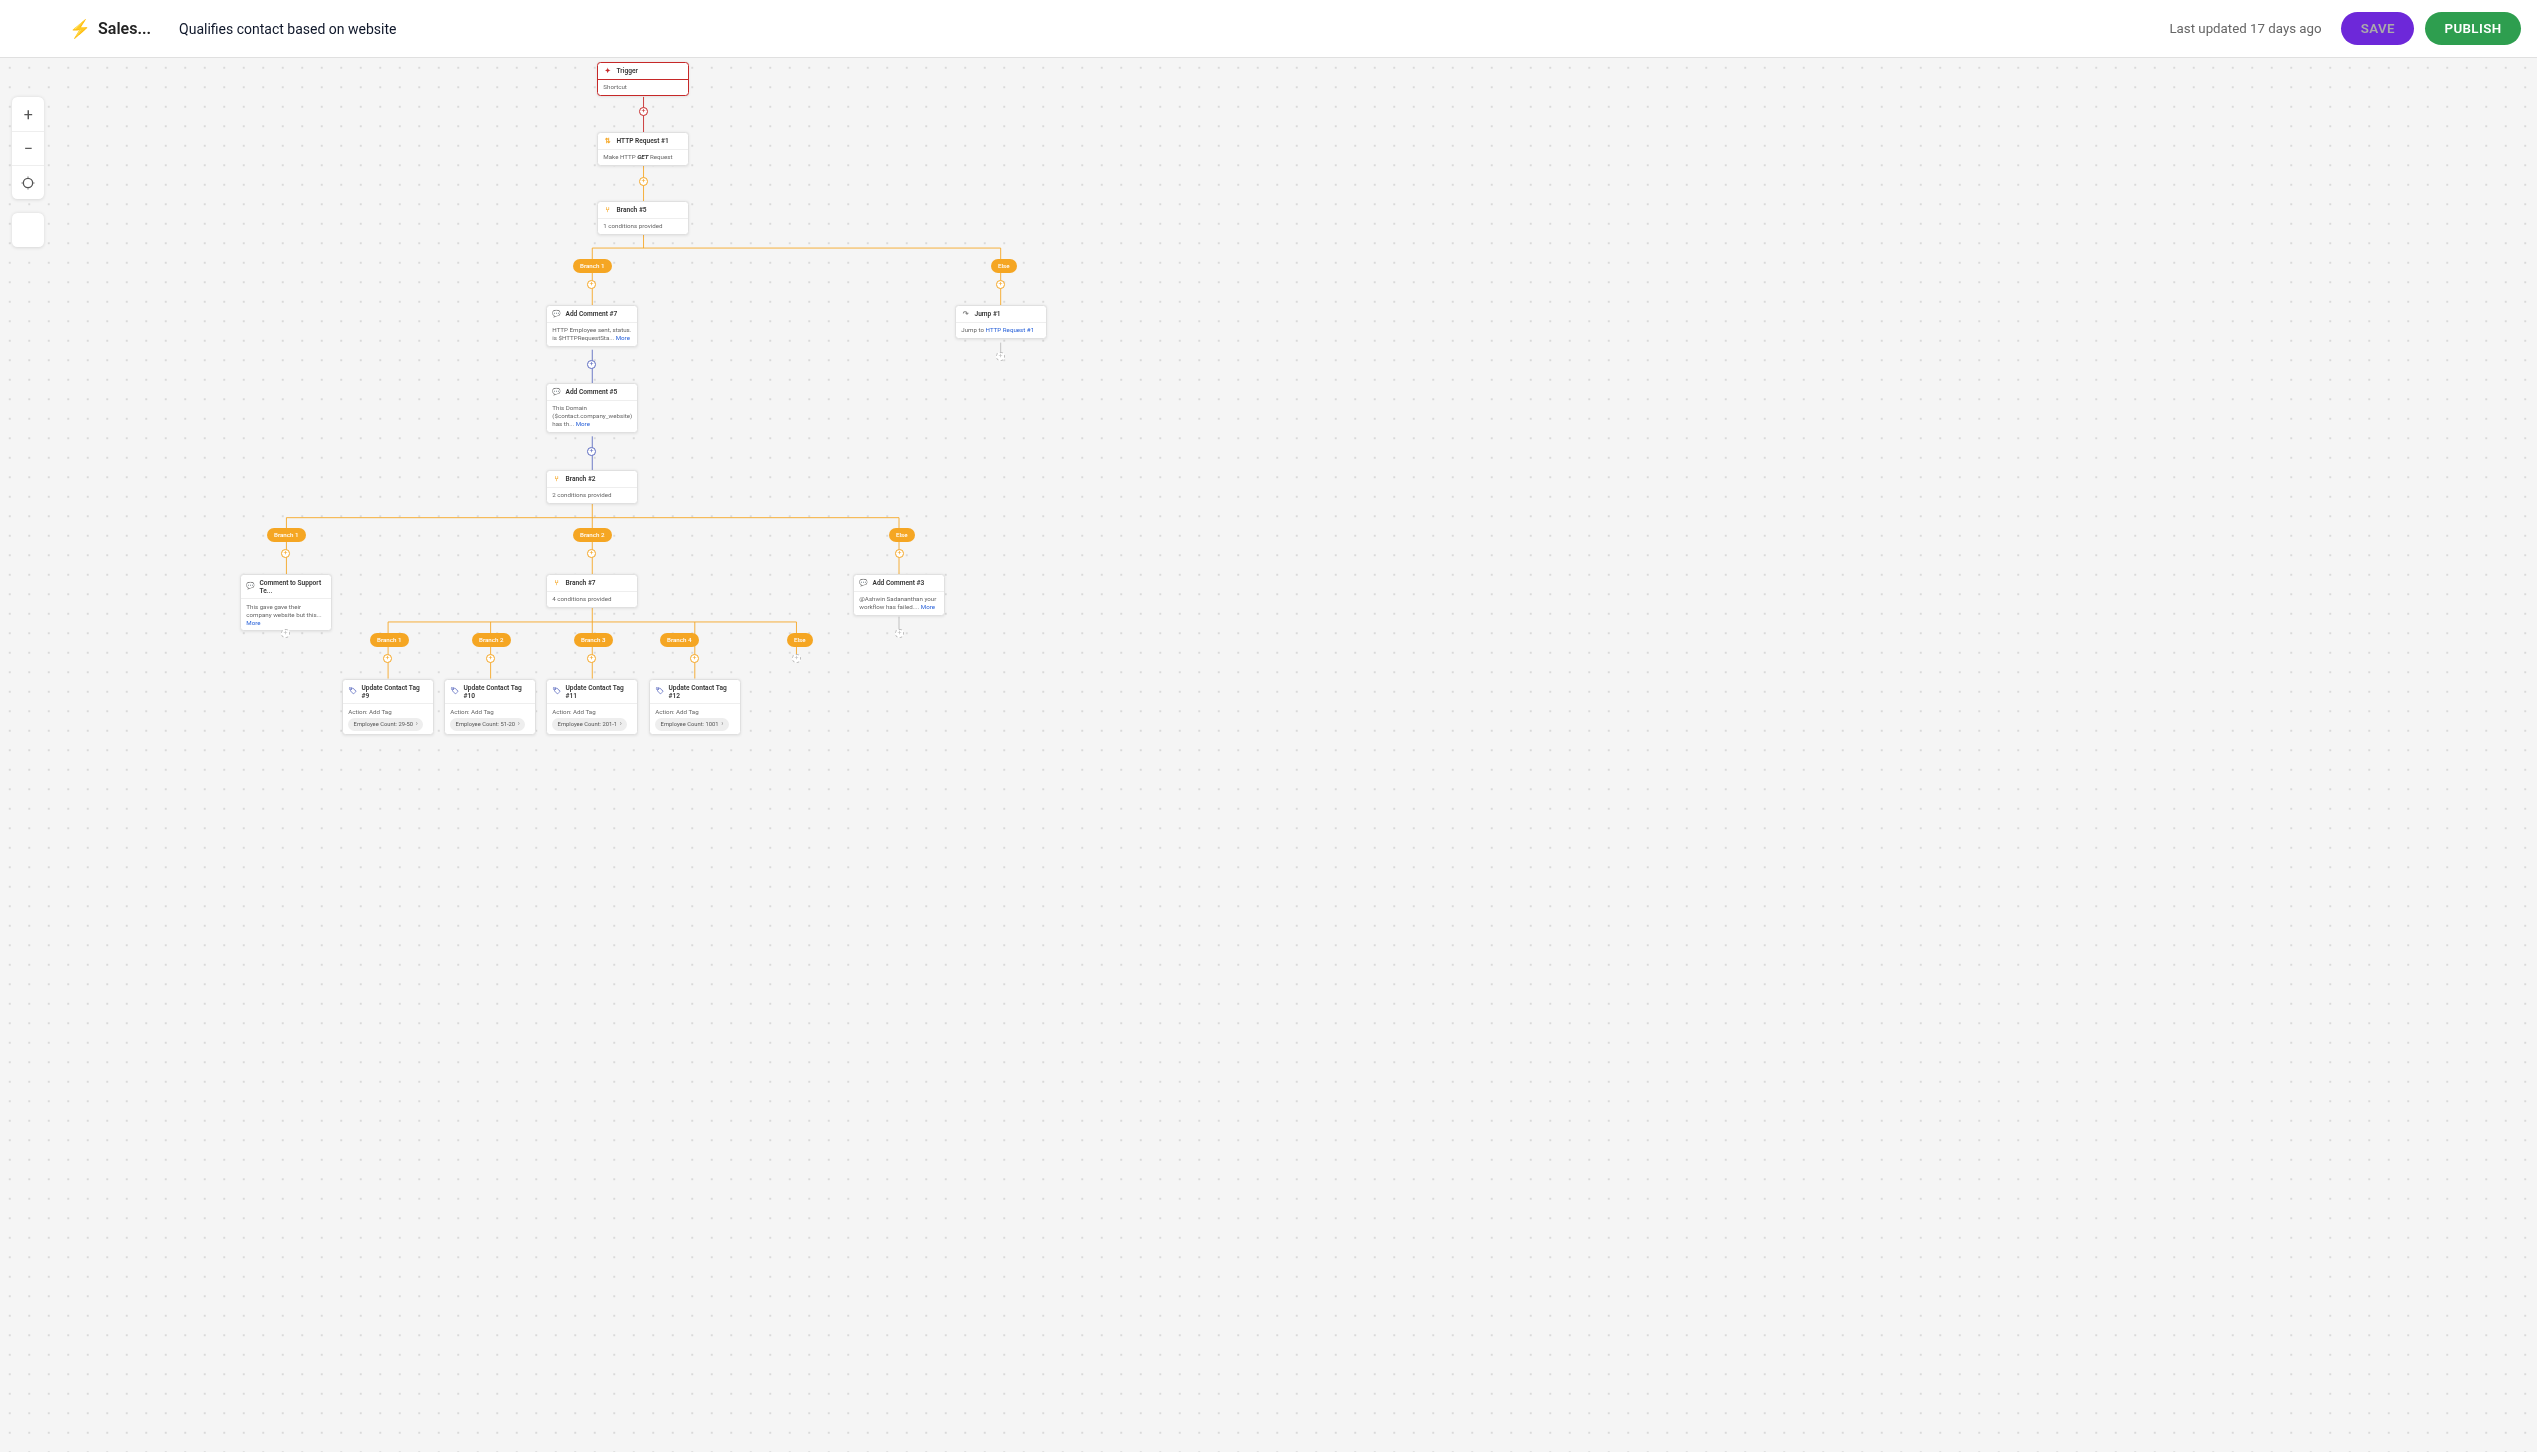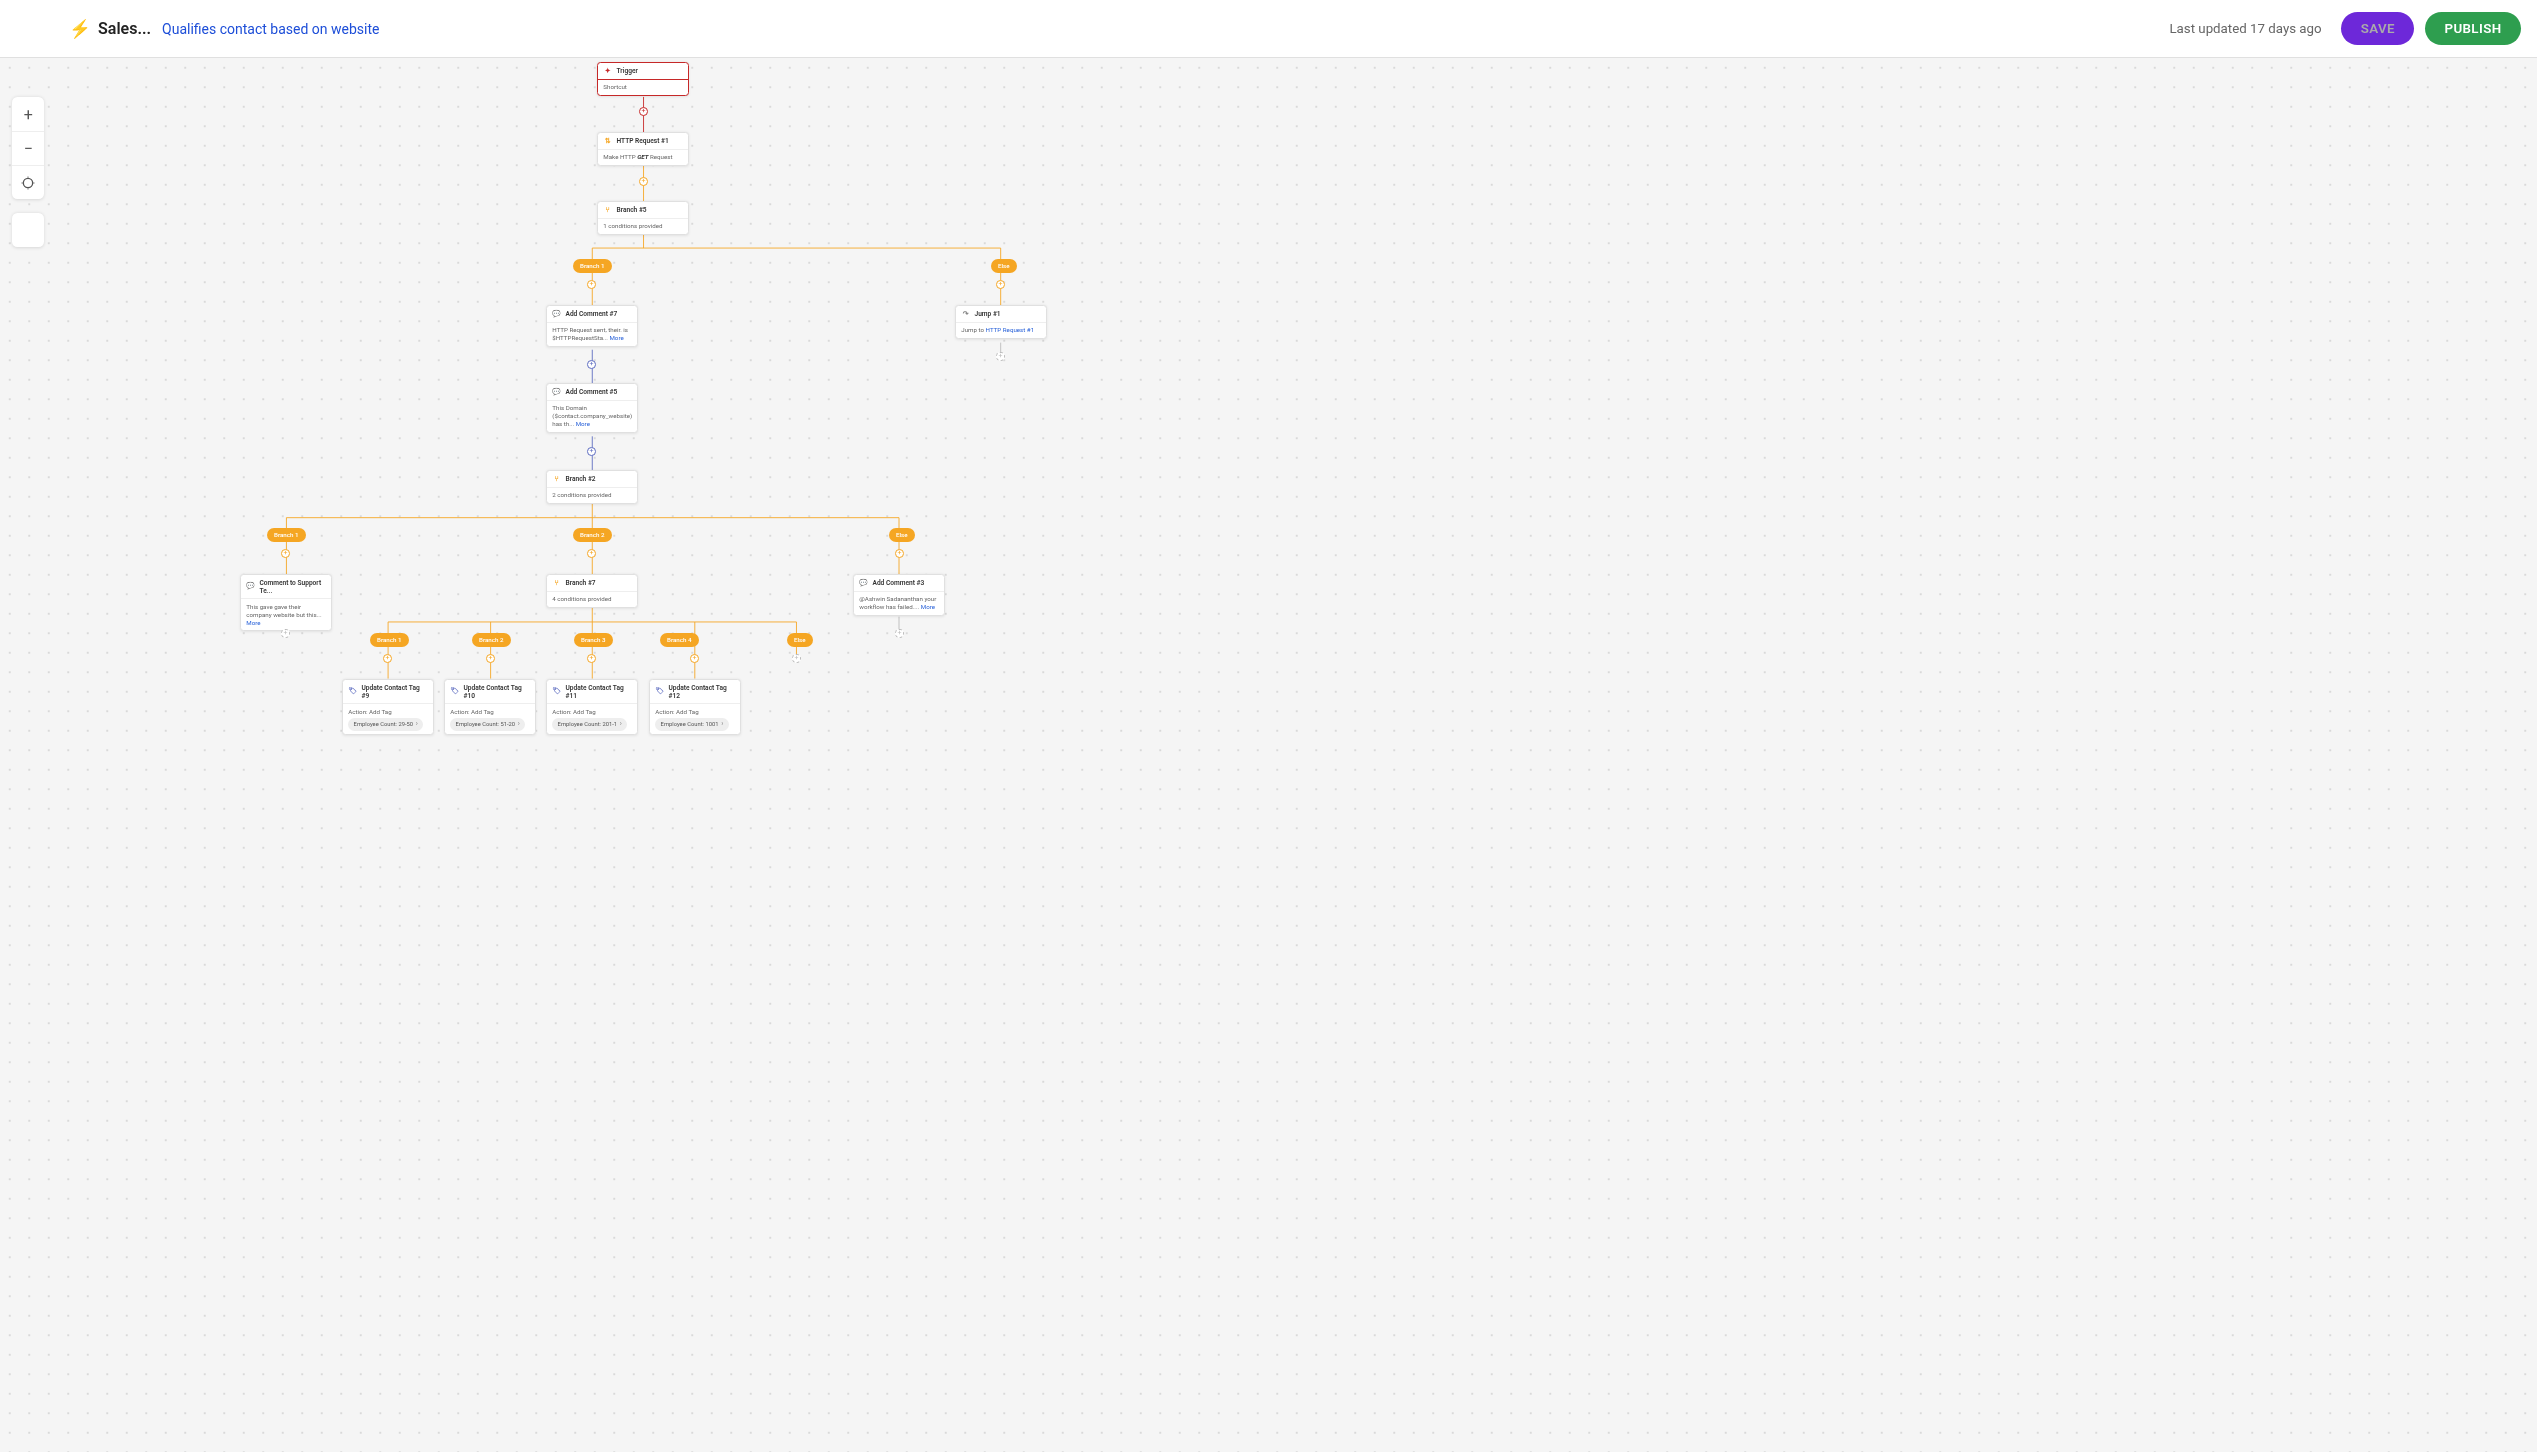--- a/index.html
+++ b/index.html
@@ -2,21 +2,21 @@
 <html style="font-size:14px"><head>
 <meta charset="utf-8">
 <style>
   *{box-sizing:border-box;margin:0;padding:0;font-family:-apple-system,BlinkMacSystemFont,"Segoe UI",Roboto,Helvetica,Arial,sans-serif}
   html,body{width:100%;height:100%;overflow:hidden;background:#f5f5f5}
   
   .header{position:absolute;top:0;left:0;right:0;height:58px;background:#fff;border-bottom:0.9px solid #e0e0e0;display:flex;align-items:center;padding:0 16px;z-index:10}
   .back-btn{width:28px;height:28px;display:flex;align-items:center;justify-content:center;cursor:pointer;color:#555}
   .bolt{margin-left:25px;margin-right:7px;color:#f5a623;font-size:17.7px}
   .title{font-weight:600;font-size:16px;color:#222}
-  .subtitle{margin-left:11px;font-size:14px;color:#1d4ed8}
+  .subtitle{margin-left:28px;font-size:14px;color:#0f172a}
   .edit-btn{margin-left:12.4px;color:#555;cursor:pointer}
   .spacer{flex:1}
   .last-updated{font-size:13.3px;color:#666;margin-right:19.5px}
   .btn{padding:8.8px 19.5px;border-radius:17.7px;font-size:13.3px;font-weight:600;letter-spacing:0.4px;border:none;cursor:pointer}
   .btn-save{background:#6d28d9;color:#aaa;margin-right:10.6px}
   .btn-publish{background:#2e9e4f;color:#fff}
   
   .canvas{position:absolute;top:58px;left:0;right:0;bottom:0;background-image:radial-gradient(#d9d9d9 0.9px,transparent 0.9px);background-size:19.5px 19.5px}
   
   .tool-rail{position:absolute;top:97px;left:12.4px;display:flex;flex-direction:column;gap:14px;z-index:5}
@@ -175,21 +175,21 @@
 <div class="pill" style="left:573px;top:259px">Branch 1</div>
 <div class="pill" style="left:991px;top:259px">Else</div>
 <div class="plus orange" style="left:587px;top:280px">+</div>
 <div class="plus orange" style="left:996px;top:280px">+</div>
 
 <div class="node comment" style="left:546px;top:305px">
   <div class="node-head">
       <span class="icon-sq ic-comment">💬</span>
       <span>Add Comment #7</span>
     </div>
-  <div class="node-body"><span>HTTP Request sent, their. is $HTTPRequestSta... </span><span class="more-link">More</span></div>
+  <div class="node-body"><span>HTTP Employee sent, status. is $HTTPRequestSta... </span><span class="more-link">More</span></div>
 </div>
 <div class="plus blue" style="left:587px;top:360px">+</div>
 
 <div class="node" style="left:955px;top:305px">
   <div class="node-head">
       <span class="icon-sq ic-jump">↷</span>
       <span>Jump #1</span>
     </div>
   <div class="node-body"><span>Jump to </span><span class="http-link">HTTP Request #1</span></div>
 </div>

